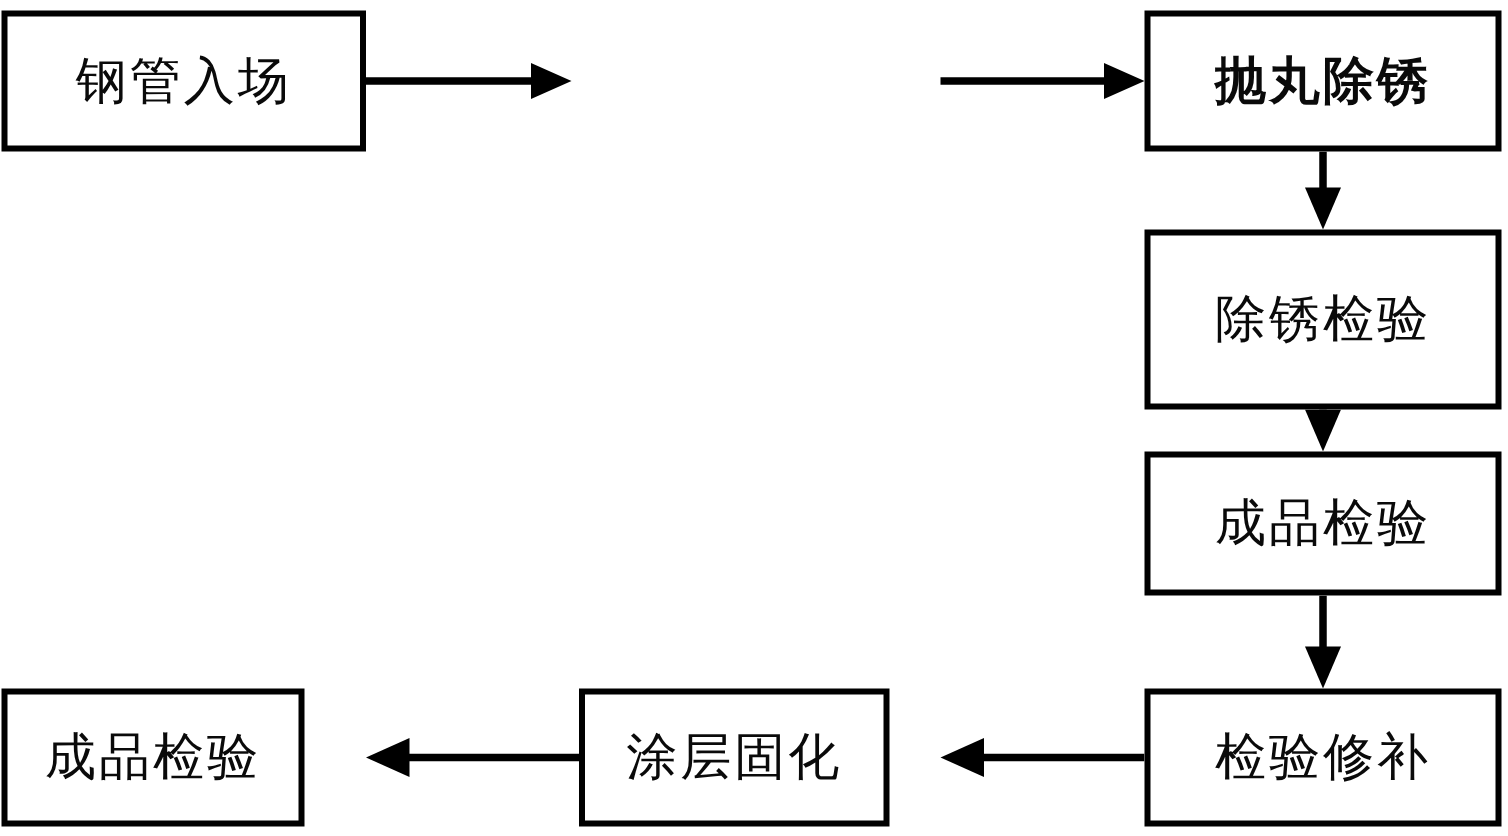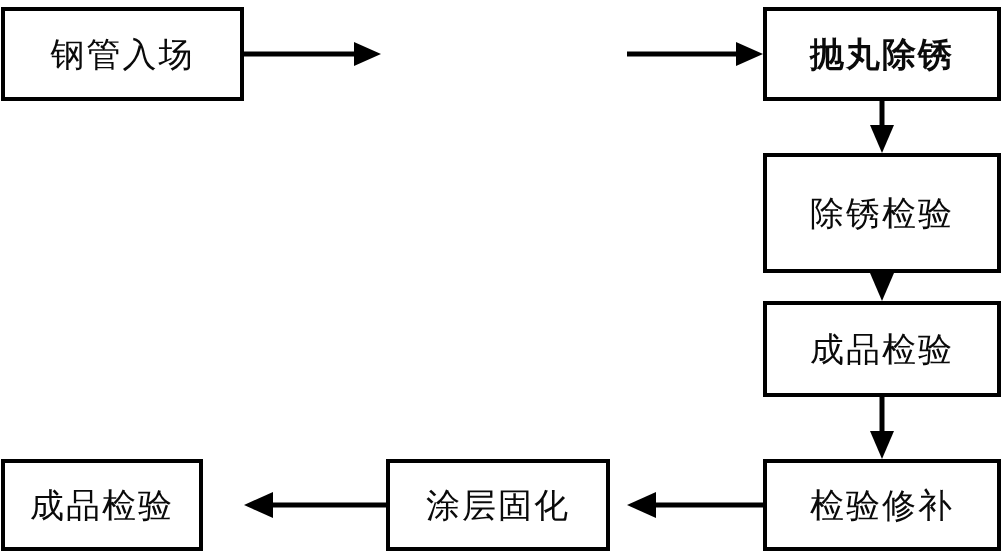--- a/index.html
+++ b/index.html
@@ -107,21 +107,21 @@
   </div>
 
   <div class="node" style="left:763px; top:301px; width:238px; height:96px;">
     <span class="node-label">成品检验</span>
   </div>
 
   <div class="node" style="left:763px; top:459px; width:238px; height:92px;">
     <span class="node-label">检验修补</span>
   </div>
 
-  <div class="node" style="left:386px; top:459px; width:224px; height:92px;">
+  <div class="node" style="left:386px; top:459px; width:207px; height:92px;">
     <span class="node-label">涂层固化</span>
   </div>
 
   <div class="node" style="left:1px; top:459px; width:202px; height:92px;">
     <span class="node-label">成品检验</span>
   </div>
 
 </div>
 
 </body></html>

